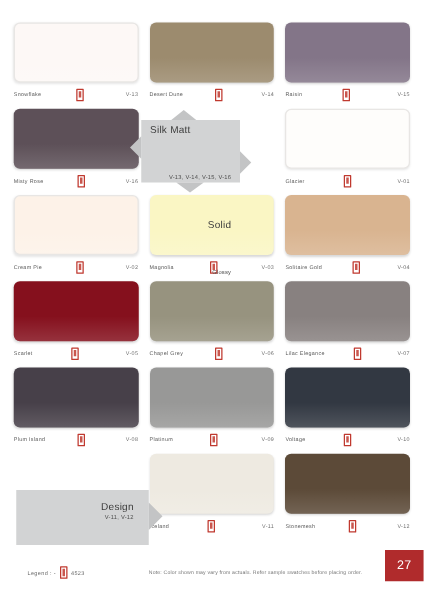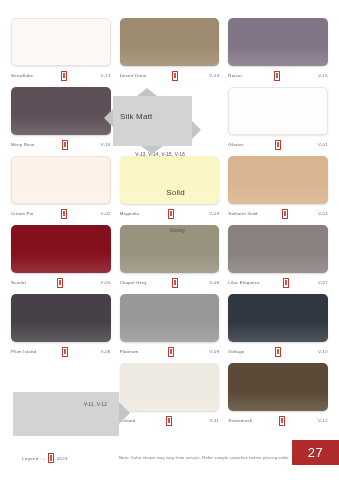--- a/index.html
+++ b/index.html
@@ -102,21 +102,21 @@
     z-index:5;
   }
   .callout .arrow-l,.callout .arrow-r,.callout .arrow-t,.callout .arrow-b{
     position:absolute;
     width:0;height:0;
   }
 
   #finish-callout{
     left:113px;top:96px;
     width:79px;height:50px;
-    padding:16px 7px 0 7px;
+    padding:3px 7px 0 7px;
     box-sizing:border-box;
   }
   #finish-callout .arrow-t{
     top:-8px;left:24px;
     border-left:10px solid transparent;
     border-right:10px solid transparent;
     border-bottom:8px solid #c3c4c5;
   }
   #finish-callout .arrow-l{
     left:-9px;top:13px;
@@ -172,25 +172,25 @@
   .legend-icon:after{
     content:"";position:absolute;left:1px;top:1.4px;right:1px;bottom:1.4px;
     background:#c0392f;opacity:.85;
   }
   .note{
     position:absolute;left:119px;top:15px;
     font-size:4.1px;color:#777;letter-spacing:.15px;white-space:nowrap;
   }
   .page-badge{
     position:absolute;right:0;top:0;
-    width:47px;height:25px;
+    width:31px;height:25px;
     background:#b02b2c;
     color:#fff;
     display:flex;align-items:center;justify-content:center;
-    font-size:13px;letter-spacing:.4px;
+    font-size:10px;letter-spacing:.4px;
   }
 </style>
 </head>
 <body>
 
 <div class="page">
 
   <div class="grid">
       <div class="cell">
         <div class="chip outline" style="background: rgb(253, 248, 246);">
@@ -378,20 +378,21 @@
     <span class="arrow-r"></span>
     <span class="arrow-b"></span>
     <div class="co-title">Silk Matt</div>
     <div class="co-sub co-right">V-13, V-14, V-15, V-16</div>
     <div class="co-title co-right">Solid</div>
     <div class="co-sub co-right">Glossy</div>
   </div>
 
   <div class="callout" id="design-callout">
     <span class="arrow-r"></span>
+    <div class="co-title">Design</div>
     <div class="co-sub">V-11, V-12</div>
   </div>
 
 </div>
 
 <div class="footer">
   <div class="legend">
     <span>Legend :  -</span>
     <span class="legend-icon"></span>
     <span>4523</span>

